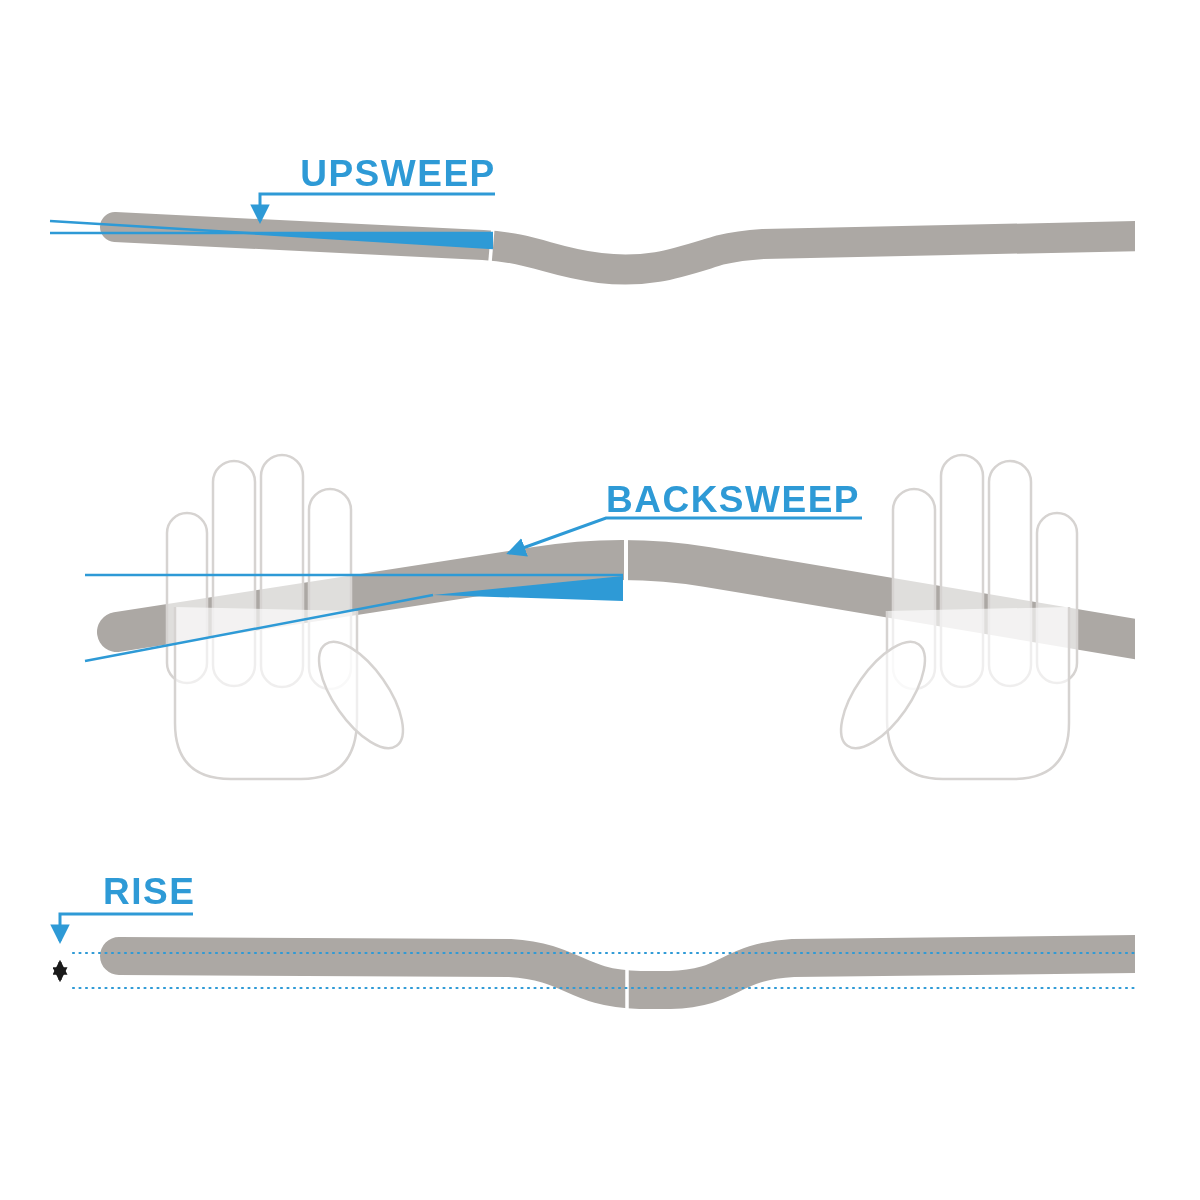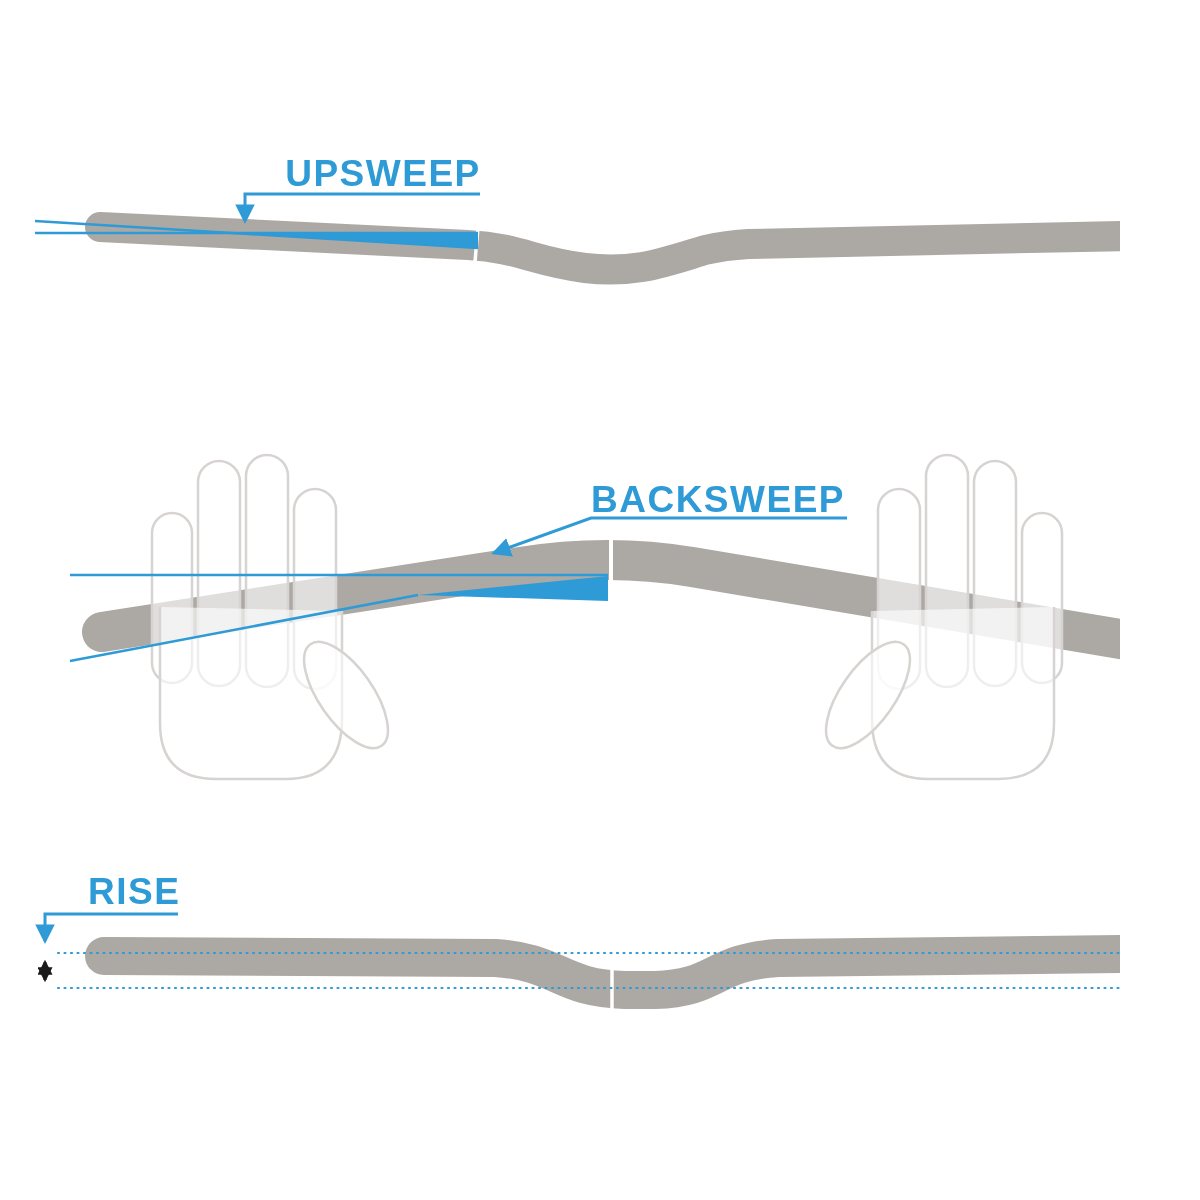--- a/index.html
+++ b/index.html
@@ -6,20 +6,21 @@
     margin: 0;
     padding: 0;
     background: #ffffff;
   }
   .canvas {
     width: 1120px;
     height: 1200px;
     position: relative;
     background: var(--background, #ffffff);
     overflow: hidden;
+    margin-left: 15px;
   }
   svg { display: block; }
 
   .bar {
     stroke: var(--bar-gray, #aca8a4);
     fill: none;
     stroke-linecap: round;
   }
   .blue-line {
     stroke: var(--accent-blue, #2e9ad6);

